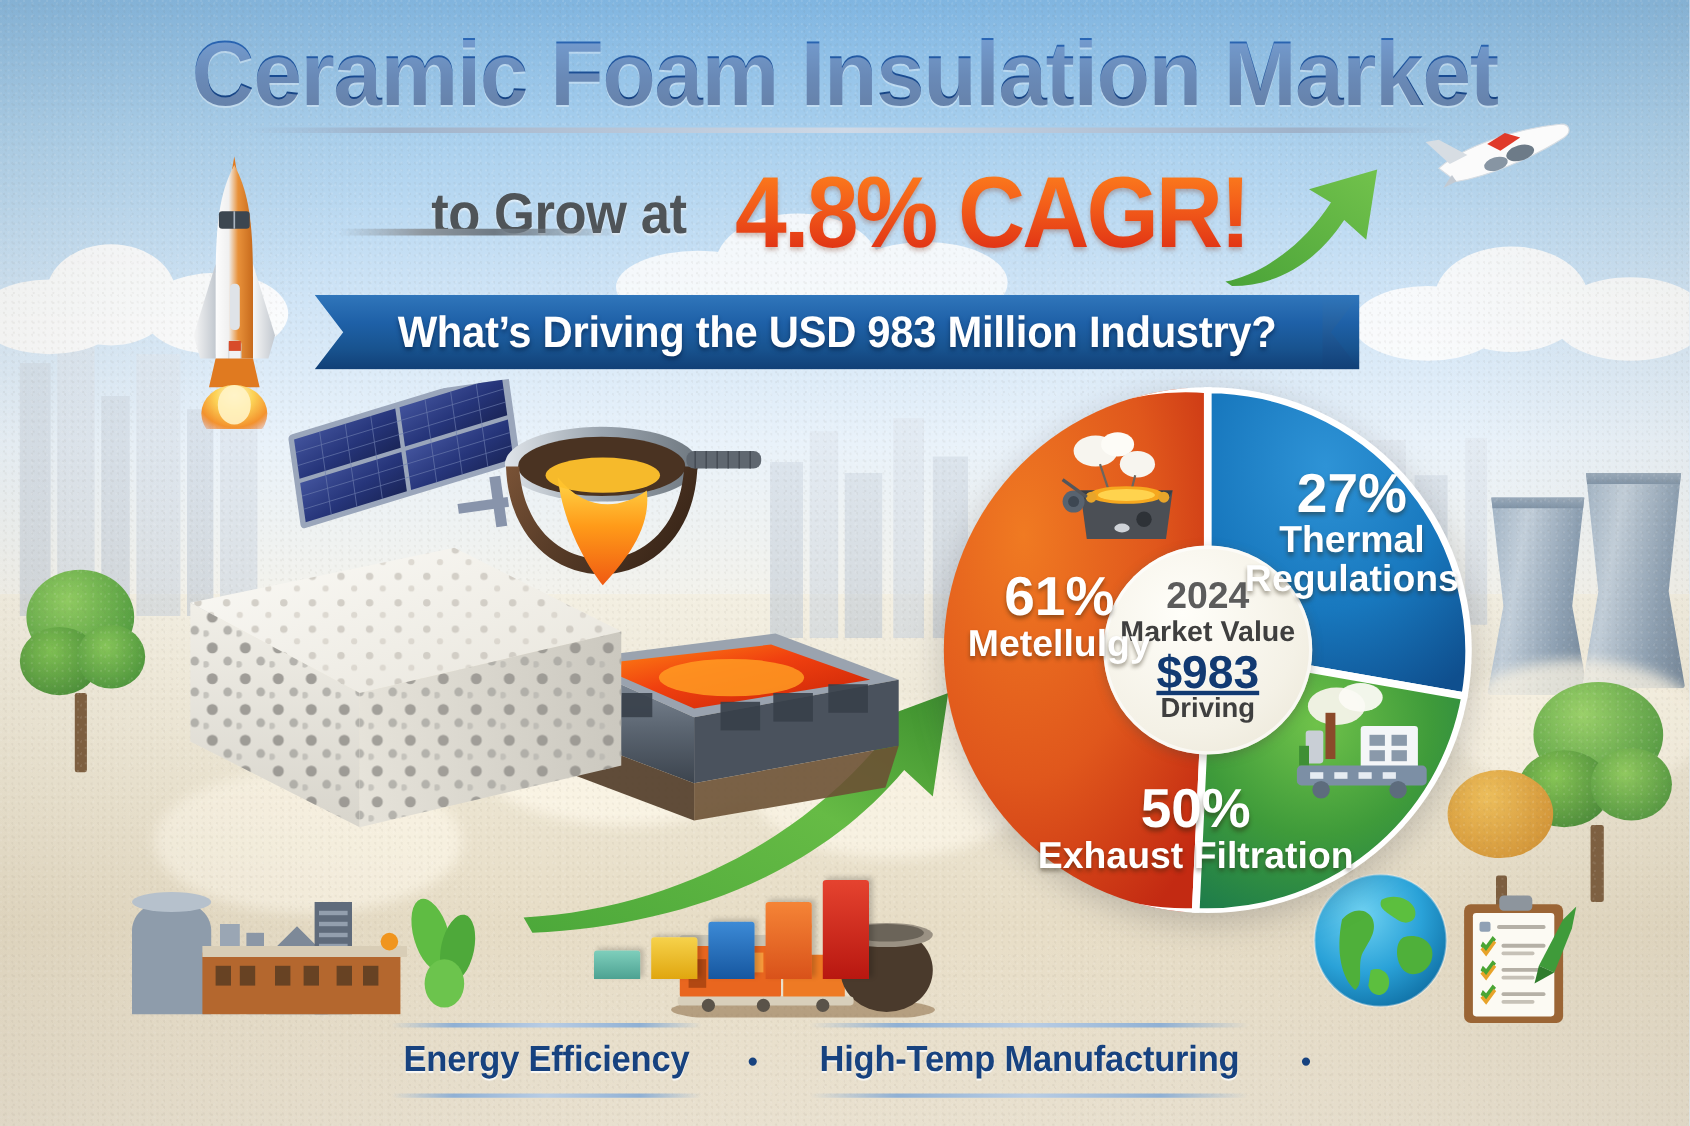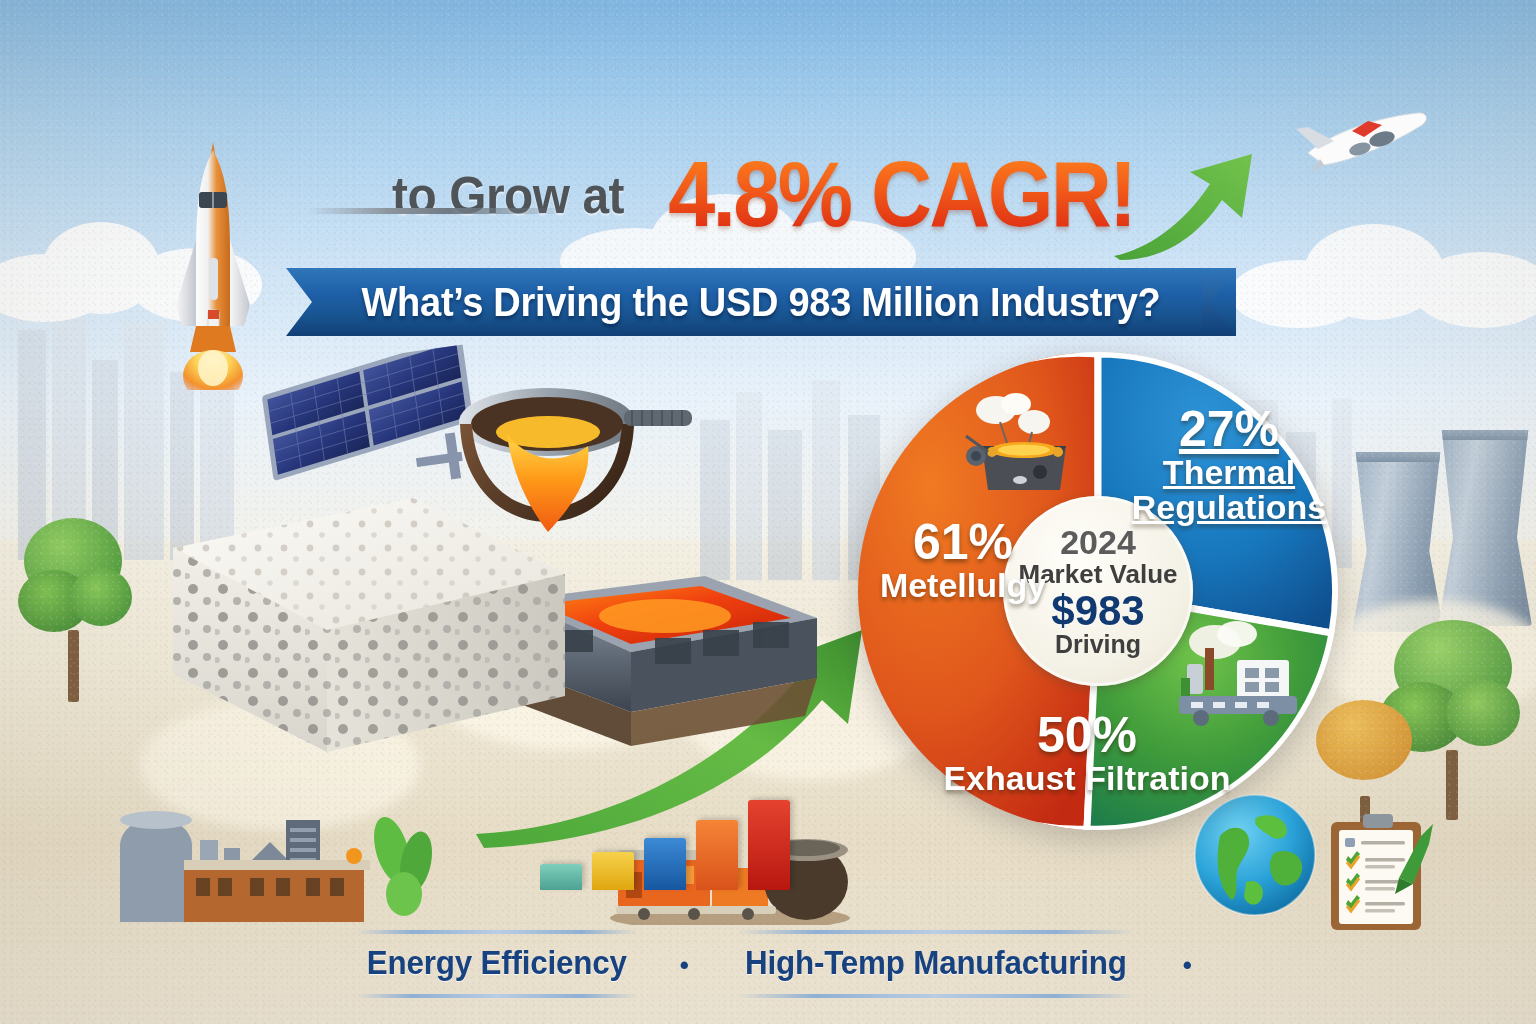--- a/index.html
+++ b/index.html
@@ -166,20 +166,21 @@
     text-shadow:0 1px 1px rgba(255,255,255,.8);
   }
   #ctr-label {
     font-family:Liberation Sans, sans-serif;
     font-size:26px; font-weight:bold; color:#3f3f3f; line-height:1.05; margin-top:2px;
   }
   #ctr-amount {
     font-family:"Liberation Sans Narrow","Liberation Sans",sans-serif;
     font-size:42px; font-weight:bold; color:#123a72; line-height:1; margin-top:2px;
     text-shadow:0 1px 1px rgba(255,255,255,.75);
+    text-decoration:underline;
   }
   #ctr-unit {
     font-family:"Liberation Sans Narrow","Liberation Sans",sans-serif;
     font-size:25px; font-weight:bold; color:#3f3f3f; line-height:1;
   }
 
   .slice-label { position:absolute; z-index:4; color:#fff; text-align:center; pointer-events:none; }
   .slice-pct {
     font-family:"Liberation Sans Narrow","Liberation Sans",sans-serif;
     font-weight:bold; font-size:50px; line-height:1;
@@ -687,31 +688,35 @@
       <div id="ctr-label">Market Value</div>
       <div id="ctr-amount">$983</div>
       <div id="ctr-unit">Driving</div>
     </div>
 
     <div class="slice-label" style="left:10px;top:165px;width:190px;">
       <div class="slice-pct">61%</div>
       <div class="slice-name">Metellulgy</div>
     </div>
 
-    <div class="slice-label" style="left:262px;top:52px;width:218px;text-decoration:underline;">
+    <div class="slice-label" style="left:262px;top:71px;width:218px;">
       <div class="slice-pct">27%</div>
       <div class="slice-name">Thermal Regulations</div>
     </div>
 
     <div class="slice-label" style="left:64px;top:358px;width:330px;">
       <div class="slice-pct">50%</div>
       <div class="slice-name">Exhaust Filtration</div>
     </div>
   </div>
 
+  <div id="title-block">
+    <div id="main-title">Ceramic Foam Insulation Market</div>
+    <div id="title-rule"></div>
+  </div>
 
   <div id="subtitle-row">
     <span id="sub-lead">to Grow at</span>
     <span id="cagr-value">4.8% CAGR!</span>
   </div>
   <div id="sub-underline"></div>
 
   <div id="cagr-arrow">
     <svg viewBox="0 0 150 110" width="150" height="110">
       <defs>

